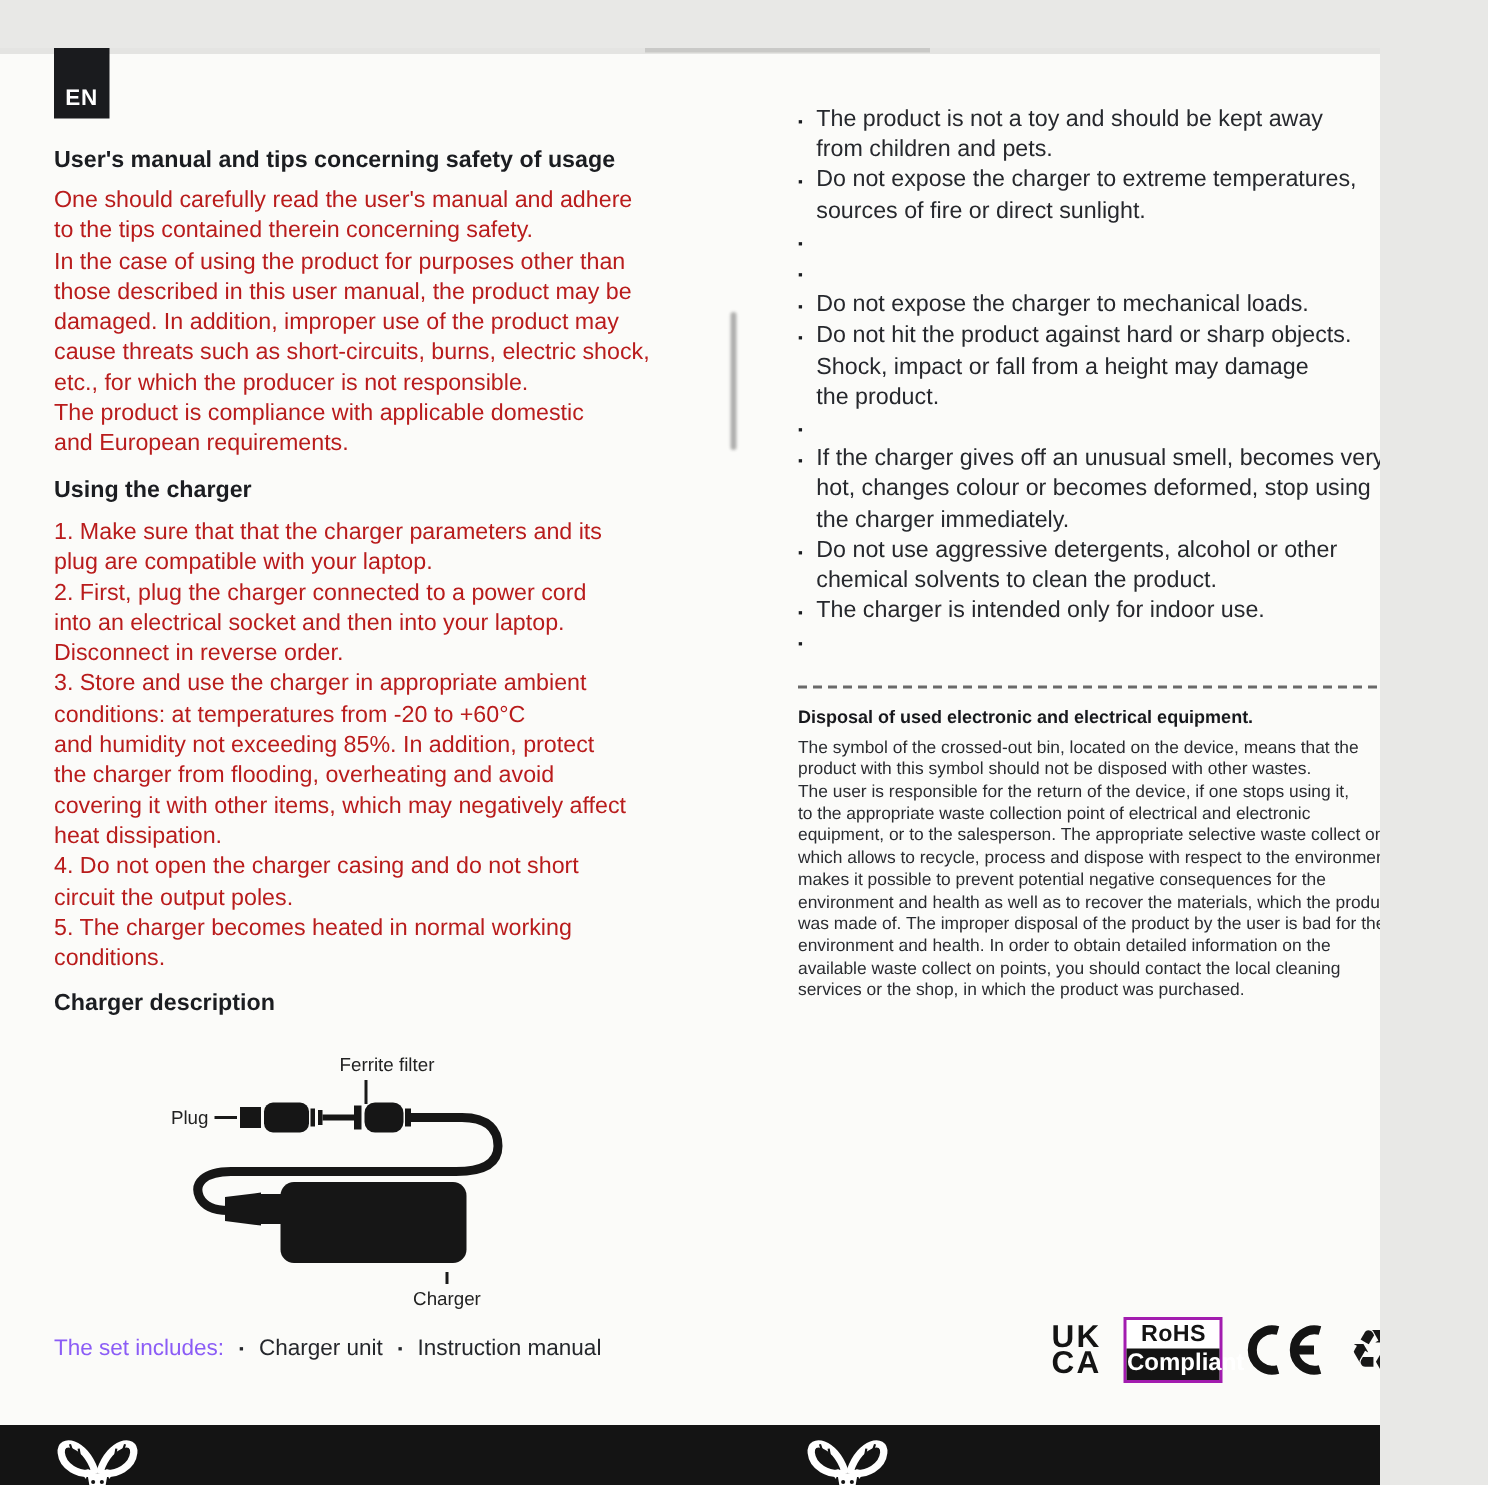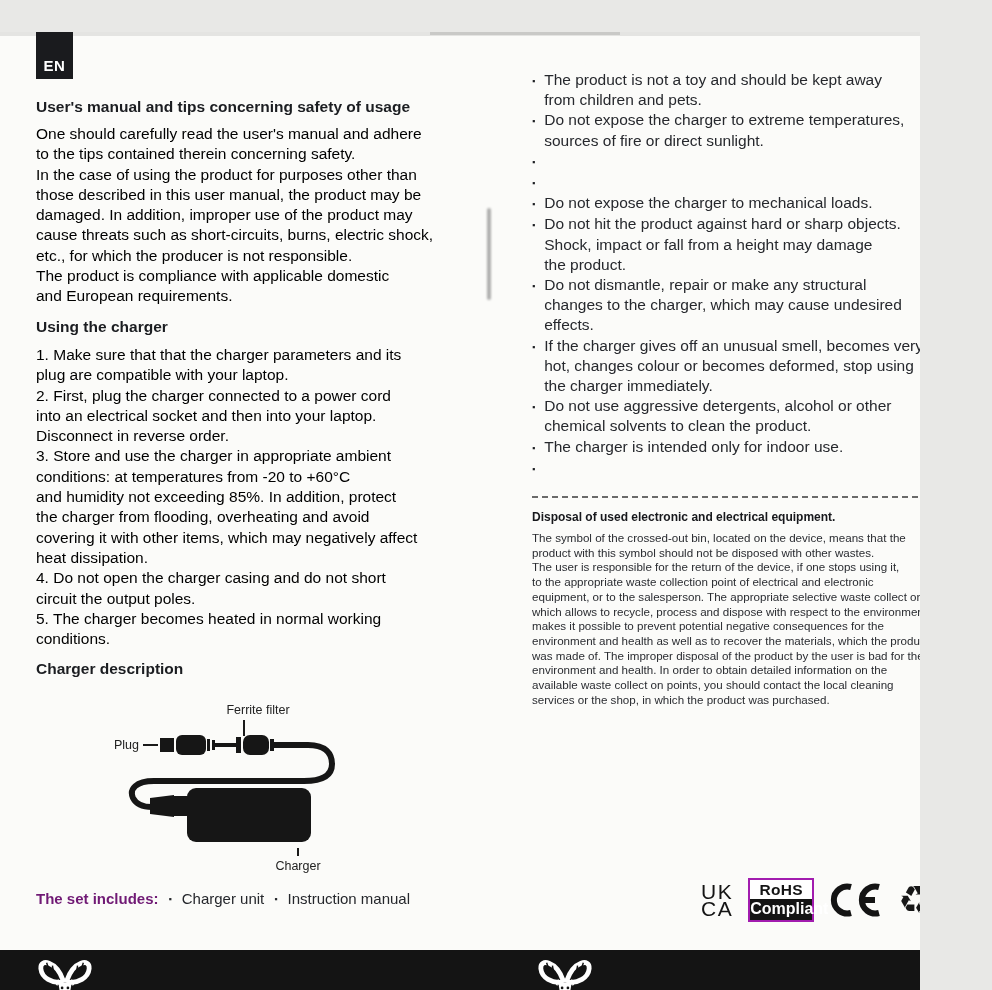--- a/index.html
+++ b/index.html
@@ -10,38 +10,38 @@
   .scan-corner{position:absolute;left:926;top:0;width:66px;height:5px;background:#4a4a4a;opacity:.5;}
   .scan-corner{left:926px;}
   .scan-mid{position:absolute;left:430px;top:0;width:190px;height:3px;background:#8a8a88;opacity:.3;}
   .fold{position:absolute;left:487px;top:176px;width:4px;height:92px;background:#3d3d3d;opacity:.4;border-radius:2px;filter:blur(1px);}
   
   .lang-badge{position:absolute;left:36px;top:0;width:37px;height:47px;background:#1a1b1e;color:#fff;
               display:flex;align-items:flex-end;justify-content:center;padding-bottom:5px;box-sizing:border-box;
               font-weight:bold;font-size:15px;letter-spacing:.5px;}
   
   .h{position:absolute;font-weight:bold;font-size:15.5px;color:#1b1d21;}
-  .body-text{position:absolute;font-size:15.5px;line-height:20.3px;white-space:pre-line;color:#000000;}
+  .body-text{position:absolute;font-size:15.5px;line-height:20.3px;white-space:pre-line;color:#b91c1c;}
   
   .right-col{position:absolute;left:532px;top:38px;width:428px;}
   .right-col .rh{font-weight:bold;font-size:15.5px;color:#1b1d21;margin:0 0 9px 0;}
   ul.bullets{list-style:none;margin:0;padding:0;}
   ul.bullets li{display:flex;gap:9px;font-size:15.5px;line-height:20.2px;color:#26282d;}
   ul.bullets .bm{flex:0 0 auto;font-size:9px;line-height:20.2px;padding-top:1px;color:#1b1d21;}
   ul.bullets .bt{white-space:pre-line;}
   .divider{border:none;border-top:2px dashed #6a6a6a;margin:17px 0 12px 0;width:416px;}
   .disposal-h{font-weight:bold;font-size:12px;color:#17181c;margin:0 0 7px 0;}
   .disposal-b{font-size:11.6px;line-height:14.7px;white-space:pre-line;color:#2a2c31;}
   
   .set-line{position:absolute;left:36px;top:858px;display:flex;align-items:baseline;gap:10px;font-size:15px;}
-  .set-line .lbl{font-weight:bold;color:#701a75;}
+  .set-line .lbl{font-weight:normal;color:#8b5cf6;}
   .set-line .bm{font-size:9px;align-self:center;}
   
   .certs{position:absolute;left:701px;top:843px;display:flex;align-items:center;gap:15px;height:50px;}
-  .ukca{display:flex;flex-direction:column;justify-content:center;font-weight:400;font-size:21px;line-height:17.5px;
+  .ukca{display:flex;flex-direction:column;justify-content:center;font-weight:700;font-size:21px;line-height:17.5px;
         letter-spacing:1.5px;color:#141414;font-family:"Liberation Sans",sans-serif;}
   .rohs{border:2px solid #a21caf;width:62px;text-align:center;background:#fff;}
   .rohs .rt{font-weight:bold;font-size:15.5px;color:#141414;padding:1px 0 0 0;letter-spacing:.3px;}
   .rohs .rb{background:#141414;color:#fff;font-size:16px;font-weight:bold;padding:1px 0 2px 0;}
   .recycle{font-family:"DejaVu Sans",sans-serif;font-size:38px;line-height:40px;color:#171717;}
   
   .footer{position:absolute;left:0;top:918px;width:992px;height:72px;background:#141414;}
   .goat{position:absolute;top:6px;}
   .goat.g1{left:36px;} .goat.g2{left:536px;}
   svg text{font-family:"Liberation Sans",sans-serif;}
@@ -151,23 +151,20 @@
           <span class="bt">Do not expose the charger to mechanical loads.</span>
         </li>
       <li>
           <span class="bm">▪</span>
           <span class="bt">Do not hit the product against hard or sharp objects.
 Shock, impact or fall from a height may damage
 the product.</span>
         </li>
       <li>
           <span class="bm">▪</span>
-          <span class="bt">Do not dismantle, repair or make any structural
-changes to the charger, which may cause undesired
-effects.</span>
         </li>
       <li>
           <span class="bm">▪</span>
           <span class="bt">If the charger gives off an unusual smell, becomes very
 hot, changes colour or becomes deformed, stop using
 the charger immediately.</span>
         </li>
       <li>
           <span class="bm">▪</span>
           <span class="bt">Do not use aggressive detergents, alcohol or other

